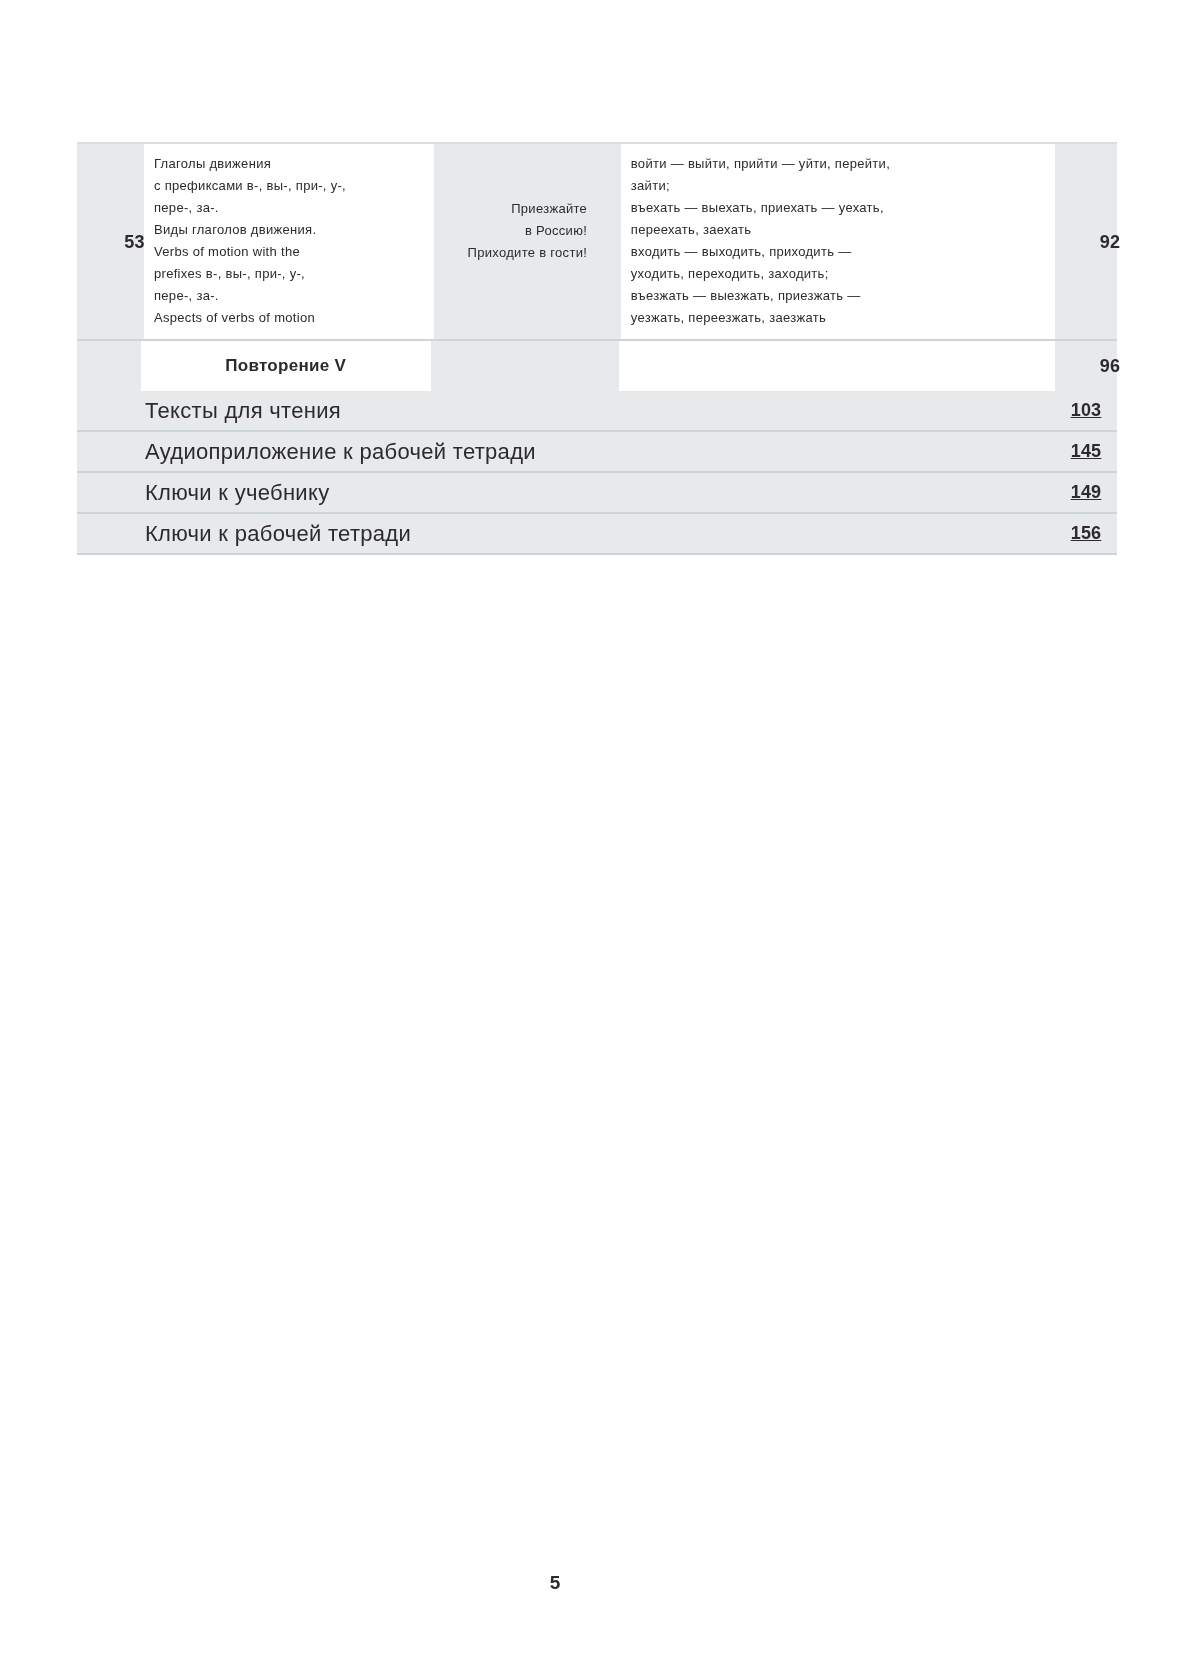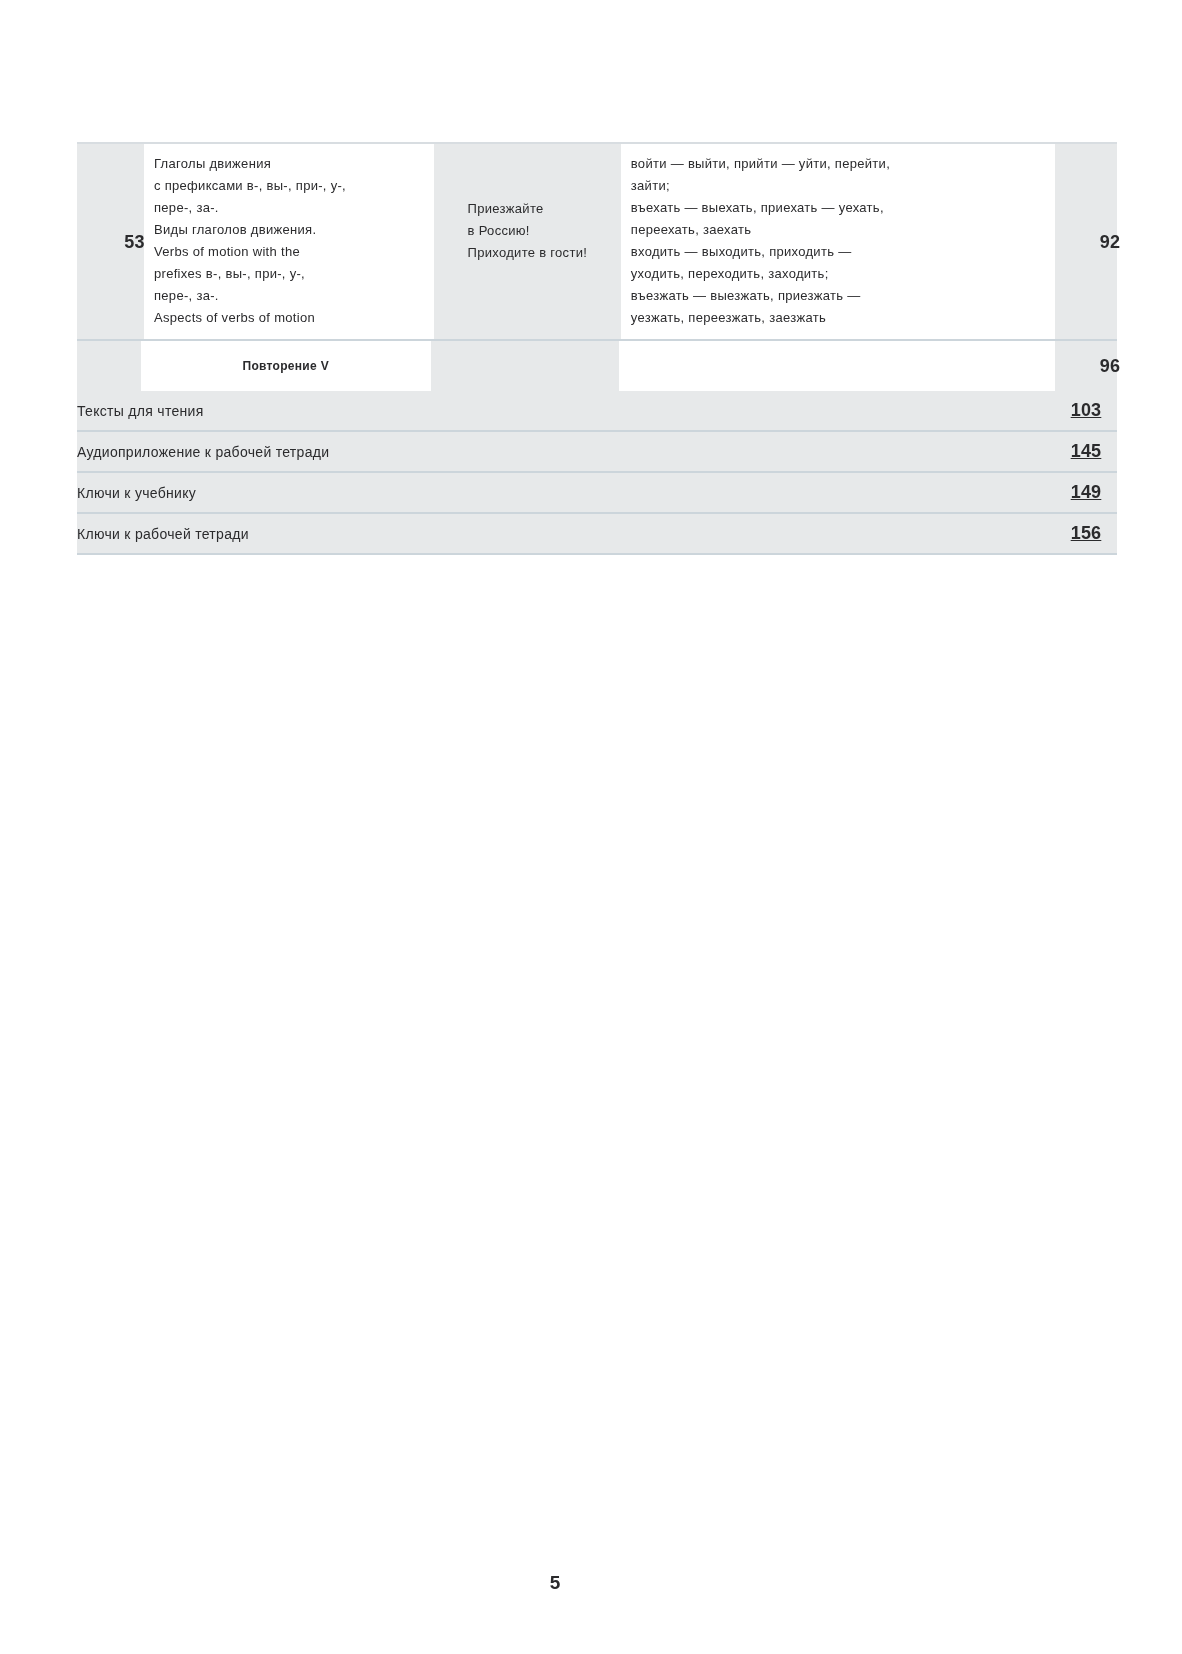--- a/index.html
+++ b/index.html
@@ -31,21 +31,21 @@
     box-sizing: border-box;
     font-size: 13px;
     line-height: 22px;
   }
   .gray  { background: #e7e9ea; }
   .white { background: #ffffff; }
 
   .c1 { width: 67px;  display: flex; align-items: center; justify-content: center; }
   .c2 { width: 306px; padding: 9px 10px 9px 10px; }
   .c3 { width: 198px; display: flex; align-items: center; justify-content: center;
-        text-align: left; padding-bottom: 22px; }
+        text-align: right; padding-bottom: 22px; }
   .c4 { width: 459px; padding: 9px 8px 9px 10px; }
   .c5 { width: 62px;  display: flex; align-items: center; justify-content: center; }
 
   .row-lesson {
     height: 199px;
     border-top: 2px solid #d8dde1;
     border-bottom: 2px solid #ccd5db;
   }
   .row-review { height: 50px; }
   .row-review .c2 {
@@ -53,37 +53,38 @@
     padding: 0;
   }
   .row-simple {
     height: 41px;
     background: #e7e9ea;
     border-bottom: 2px solid #ccd5db;
     align-items: center;
   }
   .row-simple .title {
     flex: 1;
-    font-size: 14px;
+    padding-left: 68px;
+    font-size: 22px;
   }
   .row-simple .pagenum {
     width: 62px;
     text-align: center;
     text-decoration: underline;
   }
   .multiline { white-space: pre-line; }
   .num {
     font-weight: 700;
     font-size: 18px;
     letter-spacing: 0.2px;
     padding-left: 48px;
   }
   .review-title {
     font-weight: 700;
-    font-size: 12px;
+    font-size: 17px;
   }
   .footer-page {
     position: absolute;
     left: 77px;
     top: 1572px;
     width: 956px;
     text-align: center;
     font-weight: 700;
     font-size: 19px;
   }

